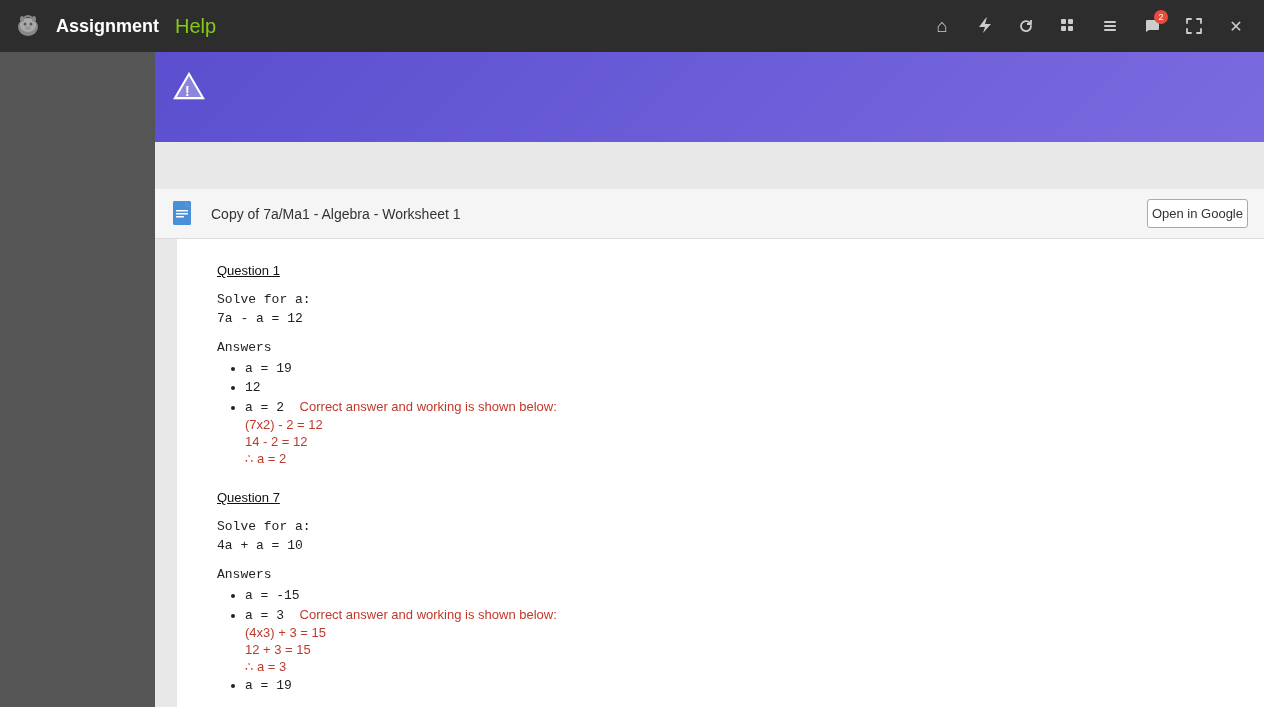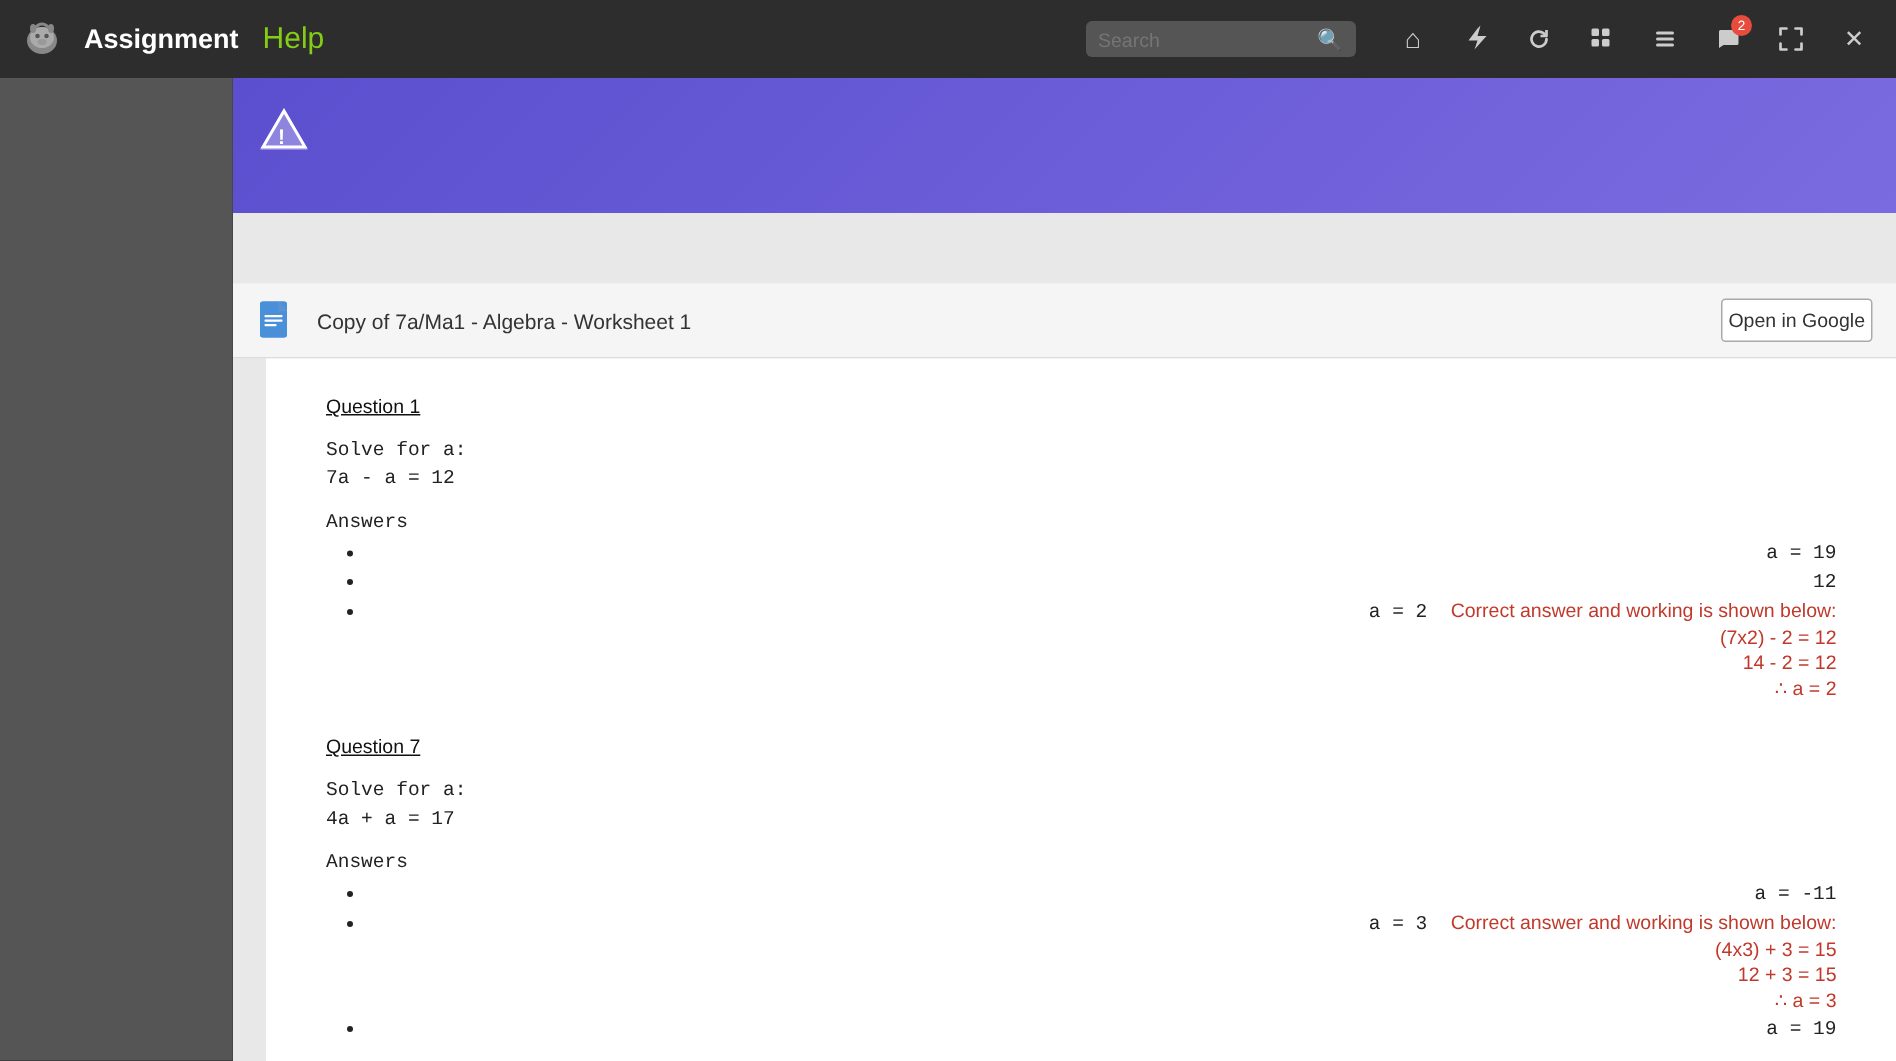--- a/index.html
+++ b/index.html
@@ -189,21 +189,20 @@
     .answers-label {
       margin-bottom: 6px;
     }
     .answer-list {
       list-style: disc;
       padding-left: 28px;
       margin-bottom: 20px;
     }
     .answer-list li {
       margin-bottom: 4px;
-      text-align: right;
     }
     .correct-text {
       color: #c0392b;
       font-family: Arial, sans-serif;
       font-size: 13px;
     }
     .correct-working {
       color: #c0392b;
       display: block;
       font-family: Arial, sans-serif;
@@ -239,24 +238,20 @@
       <path d="M10 8 Q15 2 20 8" stroke="#888" stroke-width="2" fill="none"></path>
       <ellipse cx="9" cy="8" rx="2" ry="3" fill="#888"></ellipse>
       <ellipse cx="21" cy="8" rx="2" ry="3" fill="#888"></ellipse>
     </svg>
   </div>
 
   <span class="nav-title">Assignment</span>
   <span class="nav-help">Help</span>
   <div class="nav-spacer"></div>
 
-  <div class="search-box">
-    <input class="search-input" type="text" placeholder="Search" style="">
-    <span class="search-icon-btn">🔍</span>
-  </div>
 
   <div class="nav-icons">
     <div class="nav-icon-btn">⌂</div>
     <div class="nav-icon-btn">
 
       <svg width="18" height="18" viewBox="0 0 18 18" fill="none">
           <path d="M10 2L4 10h6l-2 6 8-9h-6l2-7z" fill="#ccc"></path>
         </svg>
     </div>
     <div class="nav-icon-btn">
@@ -347,24 +342,24 @@
               <span class="correct-working">(7x2) - 2 = 12</span>
               <span class="correct-working">14 - 2 = 12</span>
               <span class="correct-working">∴ a = 2</span>
             </li>
           </ul>
         </div>
 
         <div class="question-block">
           <div class="question-title">Question 7</div>
           <div class="solve-label">Solve for a:</div>
-          <div class="equation">4a + a = 17</div>
+          <div class="equation">4a + a = 10</div>
           <div class="answers-label">Answers</div>
           <ul class="answer-list">
-            <li>a = -11</li>
+            <li>a = -15</li>
             <li>
               a = 3 &nbsp;<span class="correct-text">Correct answer and working is shown below:</span>
               <span class="correct-working">(4x3) + 3 = 15</span>
               <span class="correct-working">12 + 3 = 15</span>
               <span class="correct-working">∴ a = 3</span>
             </li>
             <li>a = 19</li>
           </ul>
         </div>
 

